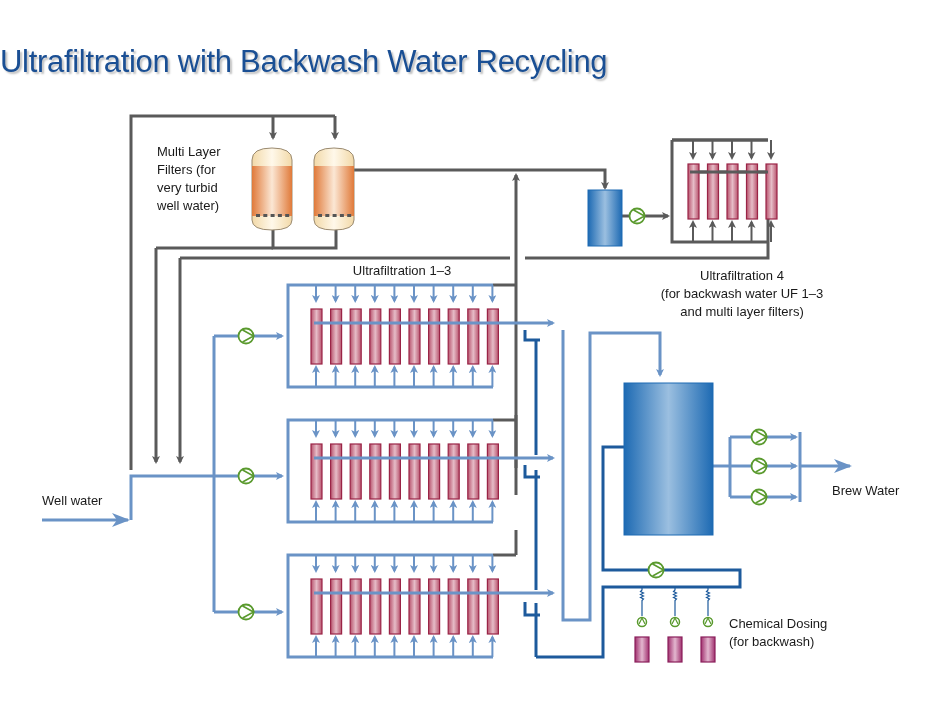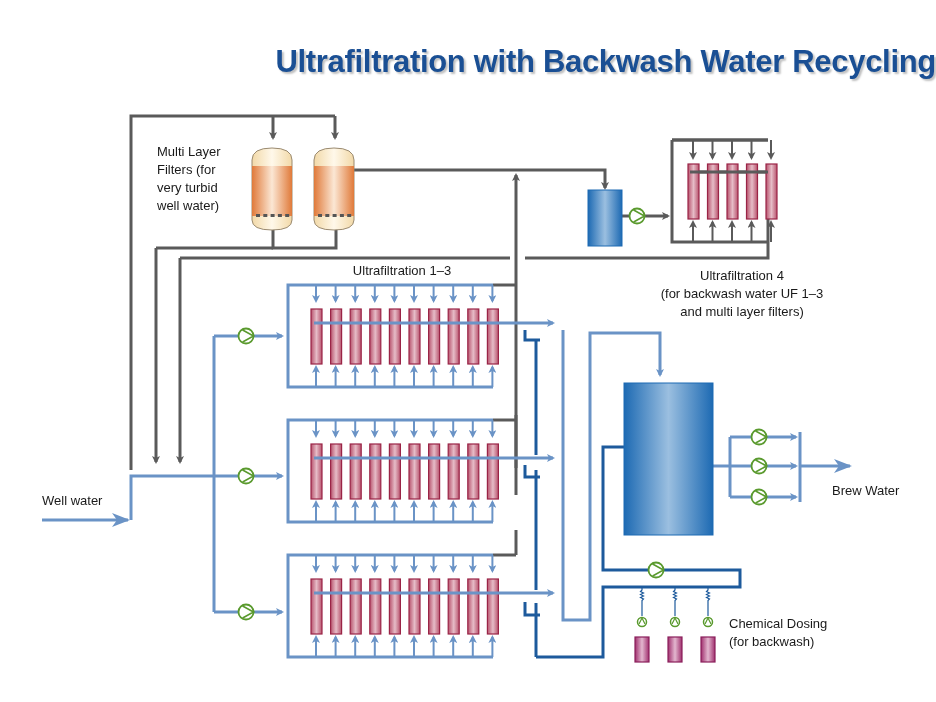--- a/index.html
+++ b/index.html
@@ -1,19 +1,19 @@
 <!DOCTYPE html>
 <html><head>
 <meta charset="utf-8">
 <style>
   html, body { margin: 0; padding: 0; background: #ffffff; }
   body { width: 936px; height: 702px; position: relative; overflow: hidden; font-family: "Liberation Sans", sans-serif; }
   #title {
-    position: absolute; left: 0; top: 44px; width: 936px; text-align: right;
-    font-family: "Liberation Sans", sans-serif; font-weight: bold; font-size: 31px;
+    position: absolute; left: 0; top: 44px; width: 936px; text-align: left;
+    font-family: "Liberation Sans", sans-serif; font-weight: normal; font-size: 31px;
     color: #1a4f94; text-shadow: 2px 2px 2px rgba(0,0,0,0.25); letter-spacing: -0.3px;
   }
   svg { position: absolute; left: 0; top: 0; }
   .lbl { font-family: "Liberation Sans", sans-serif; font-size: 13px; fill: #1a1a1a; }
   .lbl-c { text-anchor: middle; }
 </style>
 </head>
 <body>
 
 <div id="title">Ultrafiltration with Backwash Water Recycling</div>

